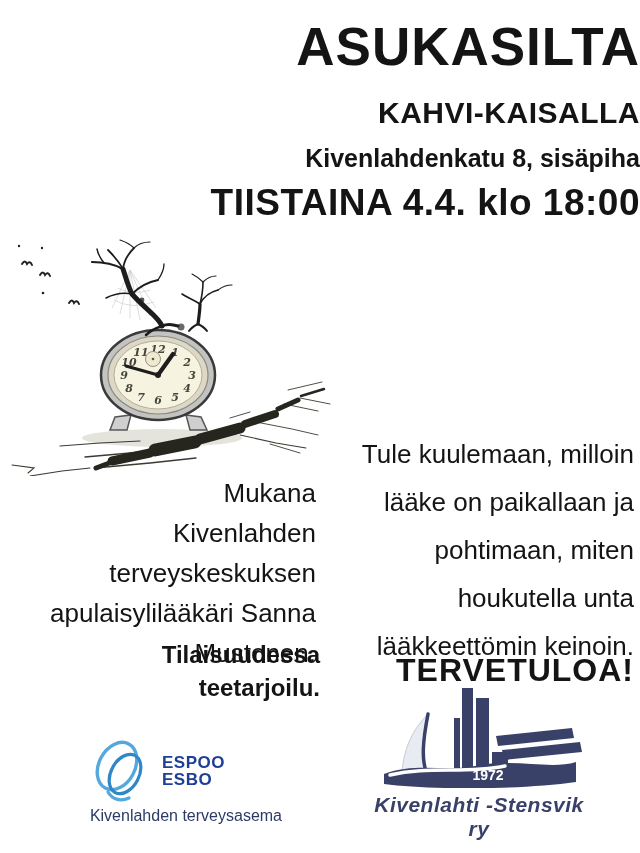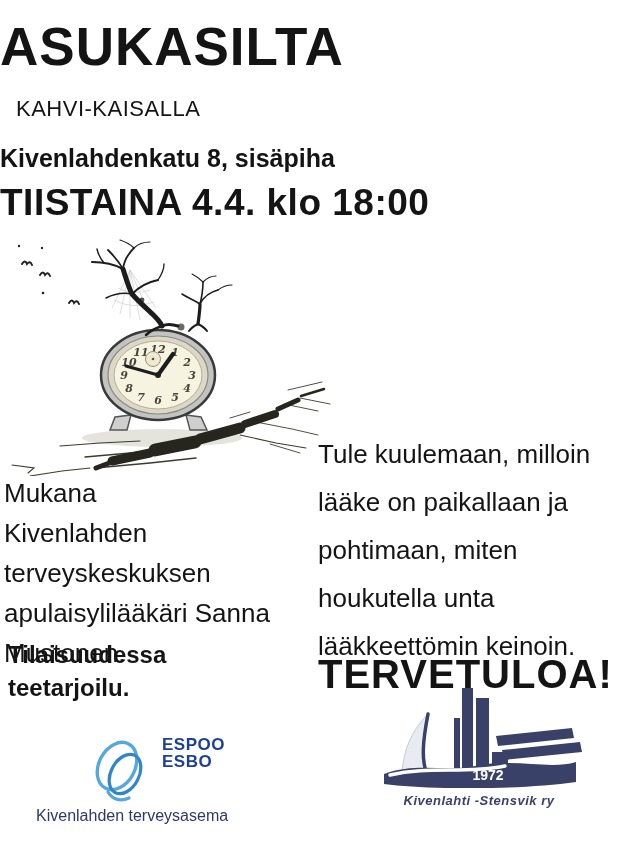--- a/index.html
+++ b/index.html
@@ -2,43 +2,43 @@
 <html><head>
 <meta charset="utf-8">
 <style>
   html,body { margin:0; padding:0; background:#ffffff; }
   .poster {
     position:relative; width:640px; height:853px; margin:0 auto;
     background:#ffffff; color:#141414; overflow:hidden;
     font-family:"Liberation Sans","DejaVu Sans",sans-serif;
   }
   .abs { position:absolute; }
-  .ctr { text-align:left; }
+  .ctr { text-align:right; }
   .prelines { white-space:pre-line; }
 
   .page-title    { top:20px;  left:0; right:0; font-size:53px; font-weight:800; letter-spacing:1px; line-height:1.0; }
-  .venue         { top:96px;  left:16px; right:0; font-size:22px; font-weight:400; letter-spacing:0.5px; }
+  .venue         { top:96px;  left:16px; right:0; font-size:30px; font-weight:700; letter-spacing:0.5px; }
   .address       { top:144px; left:0; right:0; font-size:25px; font-weight:700; }
   .datetime      { top:182px; left:0; right:0; font-size:37px; font-weight:800; letter-spacing:0.5px; }
 
   .illustration  { top:232px; left:0; width:334px; height:244px; }
 
   .speaker       { top:473px; left:4px;  width:312px; font-size:26px; line-height:40px; }
   .tea-note      { top:638px; left:8px;  width:312px; font-size:24px; font-weight:700; line-height:33px; }
 
   .theme-heading { top:296px; left:318px; width:316px; font-size:37px; font-weight:800; line-height:47px; }
   .theme-body    { top:430px; left:318px; width:316px; font-size:26px; line-height:48px; }
-  .welcome       { top:652px; left:318px; width:316px; font-size:40px; font-weight:800; letter-spacing:1px; }
-
-  .espoo-logo    { top:736px; left:88px; display:flex; align-items:flex-start; gap:10px; }
+  .welcome       { top:652px; left:318px; width:316px; font-size:32px; font-weight:800; letter-spacing:1px; }
+
+  .espoo-logo    { top:736px; left:88px; display:flex; align-items:center; gap:10px; }
   .espoo-text    { font-size:17px; font-weight:800; line-height:17px; letter-spacing:0.5px; color:#1E3F96; }
   .clinic        { top:807px; left:36px; width:246px; font-size:16px; font-weight:400; color:#2C3A66; }
 
   .assoc-logo    { top:678px; left:370px; width:218px; }
-  .assoc-name    { margin-top:1px; text-align:center; font-size:13px; font-weight:800; font-style:italic;
+  .assoc-name    { margin-top:1px; text-align:center; font-size:21px; font-weight:800; font-style:italic;
                    letter-spacing:0.5px; color:#3A4169; }
 </style>
 </head>
 <body>
 
 <div class="poster">
 
   <div class="abs ctr page-title">ASUKASILTA</div>
   <div class="abs ctr venue">KAHVI-KAISALLA</div>
   <div class="abs ctr address">Kivenlahdenkatu 8, sisäpiha</div>

